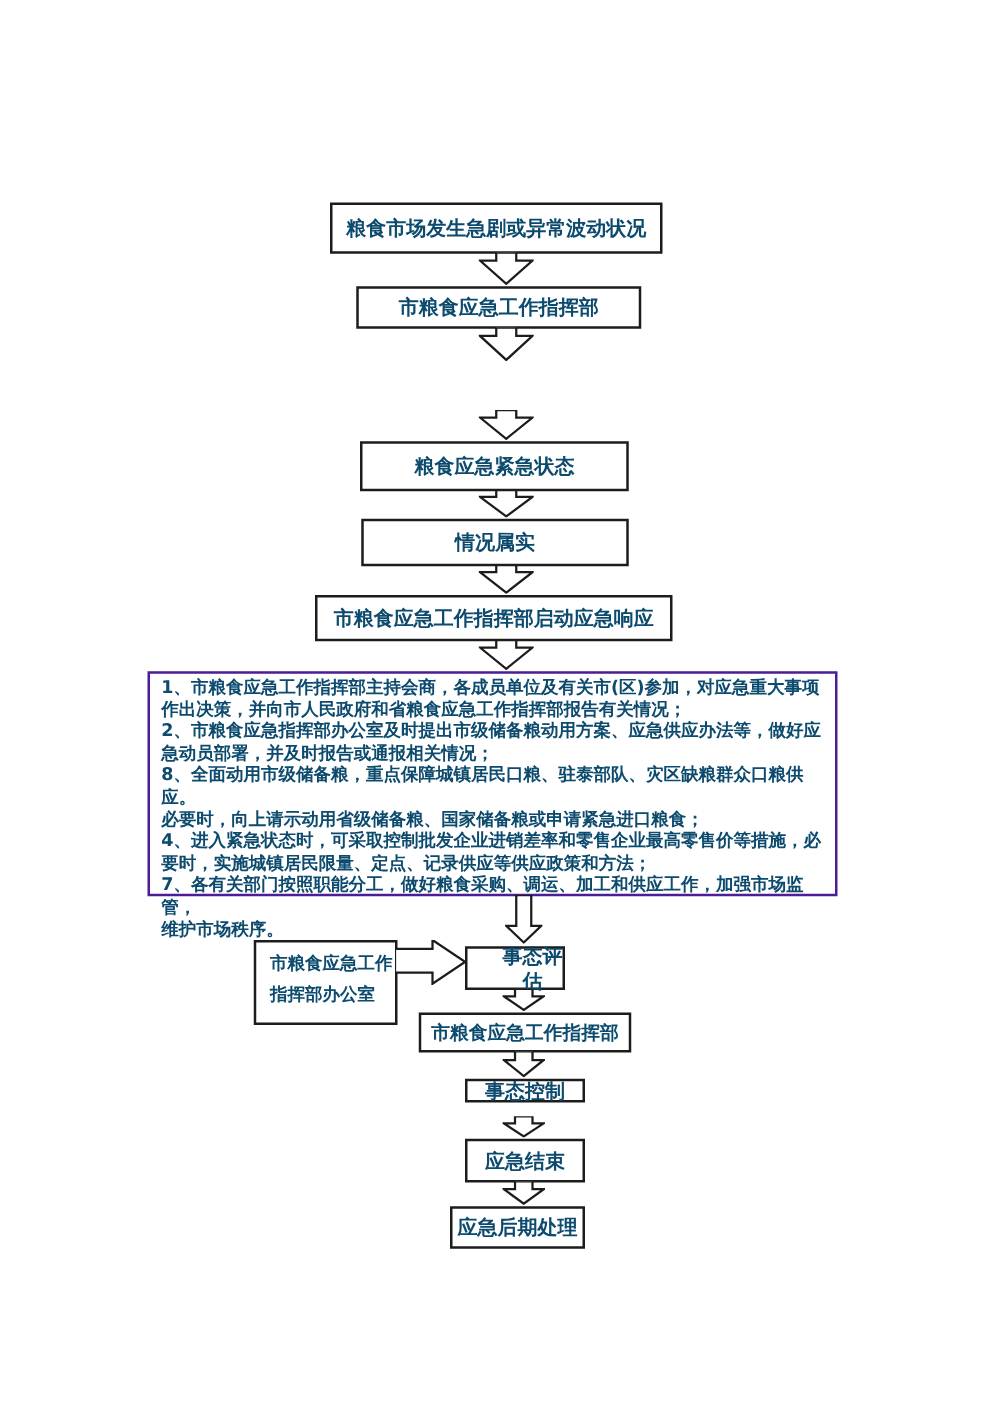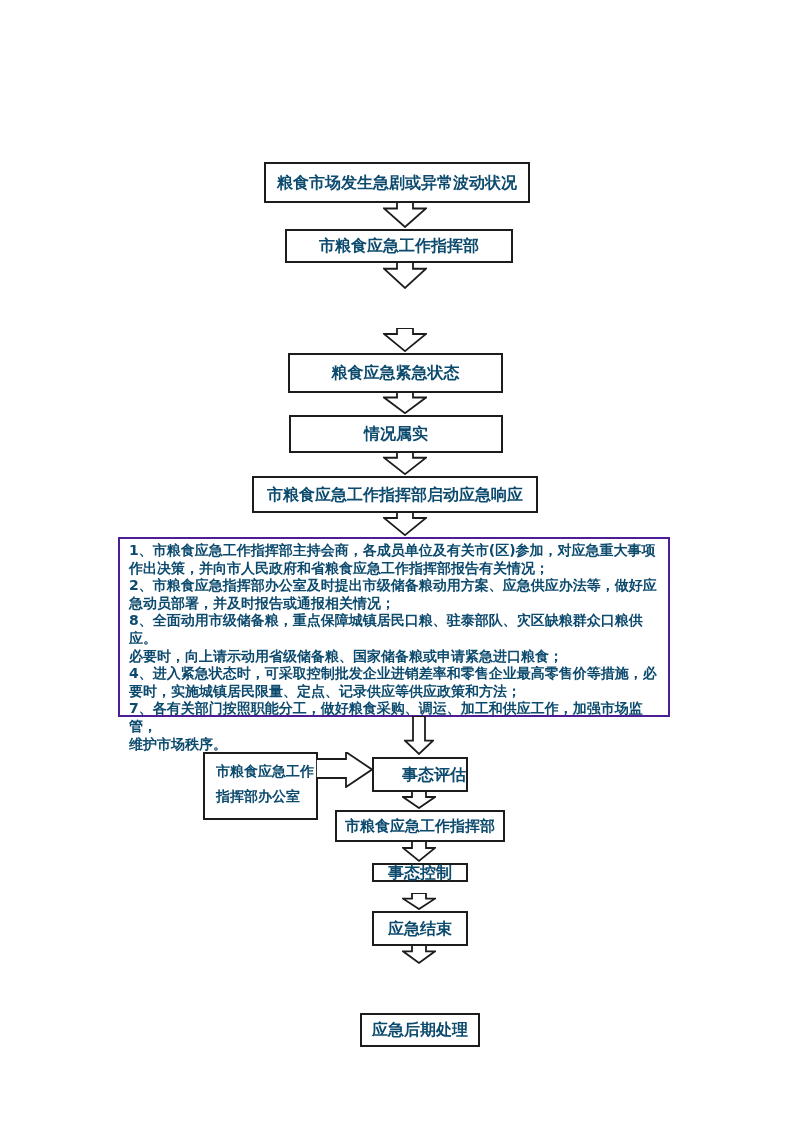--- a/index.html
+++ b/index.html
@@ -119,21 +119,21 @@
 
   <div class="office-box" style="left:203px; top:752px; width:115px; height:68px;">
     <span>市粮食应急工作</span>
     <span>指挥部办公室</span>
   </div>
 
   <svg class="arrow" style="left:316px; top:752px; width:57px; height:36px;" viewBox="0 0 57 36" preserveAspectRatio="none">
     <polygon points="0,7 30,7 30,0 56,17.5 30,35 30,26 0,26"></polygon>
   </svg>
 
-  <div class="box" style="left:372px; top:757px; width:96px; height:35px;padding-left:28px;">事态评估</div>
+  <div class="box" style="left:372px; top:757px; width:80px; height:35px;padding-left:28px;">事态评估</div>
 
   <svg class="arrow" style="left:402px; top:791px; width:34px; height:18px;" viewBox="0 0 34 18" preserveAspectRatio="none">
     <polygon points="10,0 10,6 1,6 17,17 33,6 24,6 24,0"></polygon>
   </svg>
 
   <div class="box small-label" style="left:335px; top:810px; width:170px; height:32px;">市粮食应急工作指挥部</div>
 
   <svg class="arrow" style="left:402px; top:841px; width:34px; height:21px;" viewBox="0 0 34 18" preserveAspectRatio="none">
     <polygon points="10,0 10,6 1,6 17,17 33,6 24,6 24,0"></polygon>
   </svg>
@@ -143,15 +143,15 @@
   <svg class="arrow" style="left:402px; top:893px; width:34px; height:17px;" viewBox="0 0 34 18" preserveAspectRatio="none">
     <polygon points="10,0 10,6 1,6 17,17 33,6 24,6 24,0"></polygon>
   </svg>
 
   <div class="box" style="left:372px; top:911px; width:96px; height:35px;">应急结束</div>
 
   <svg class="arrow" style="left:402px; top:945px; width:34px; height:19px;" viewBox="0 0 34 18" preserveAspectRatio="none">
     <polygon points="10,0 10,6 1,6 17,17 33,6 24,6 24,0"></polygon>
   </svg>
 
-  <div class="box" style="left:360px; top:965px; width:120px; height:34px;margin-top:48px;">应急后期处理</div>
+  <div class="box" style="left:360px; top:965px; width:108px; height:34px;">应急后期处理</div>
 
 </div>
 
 </body></html>

